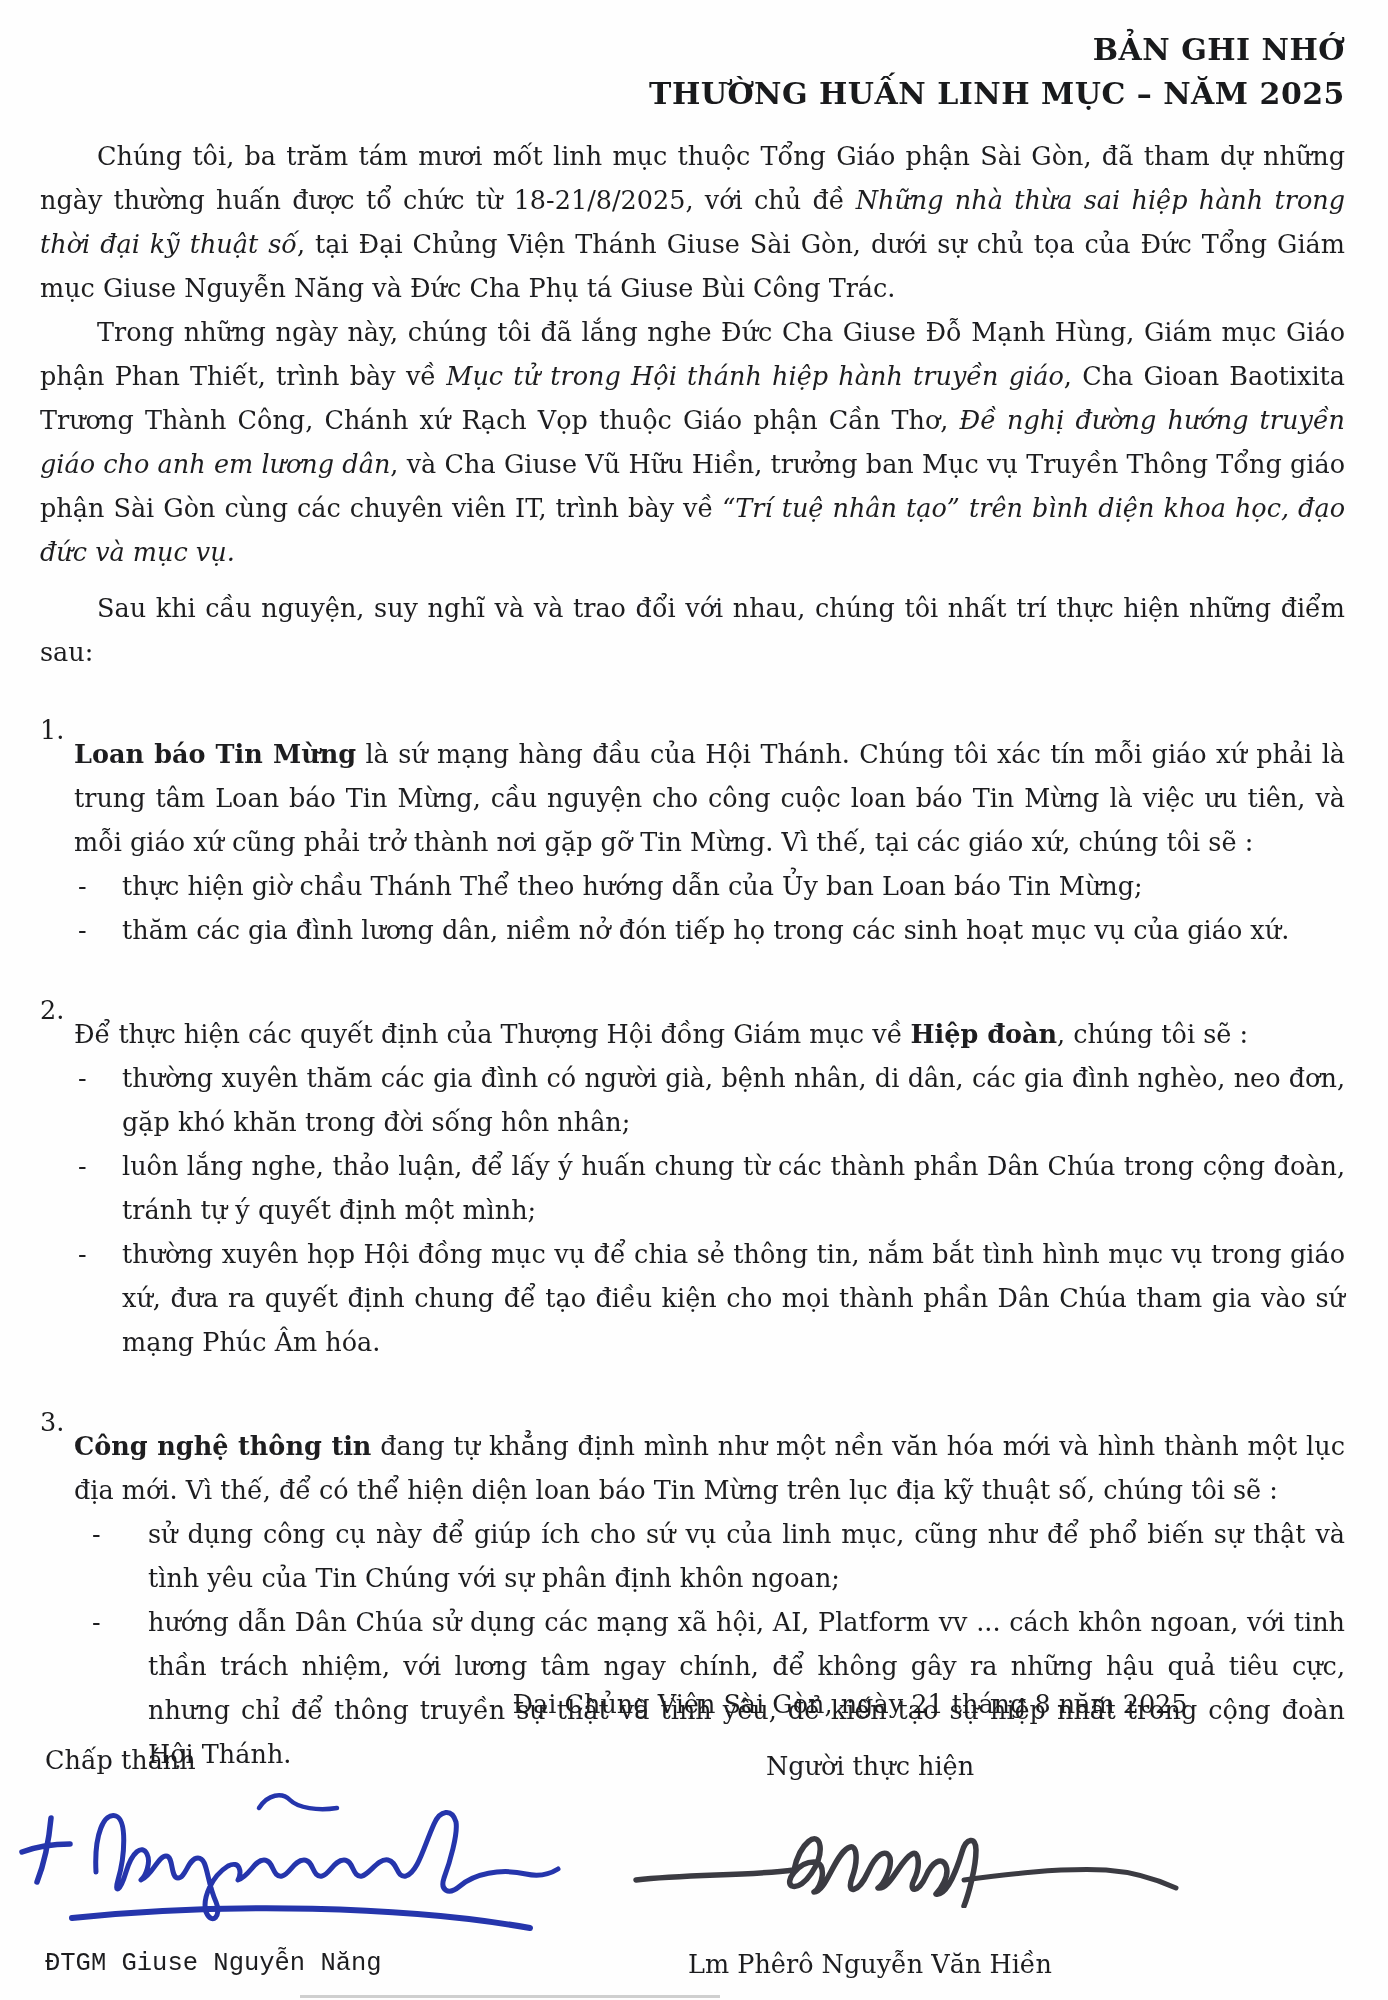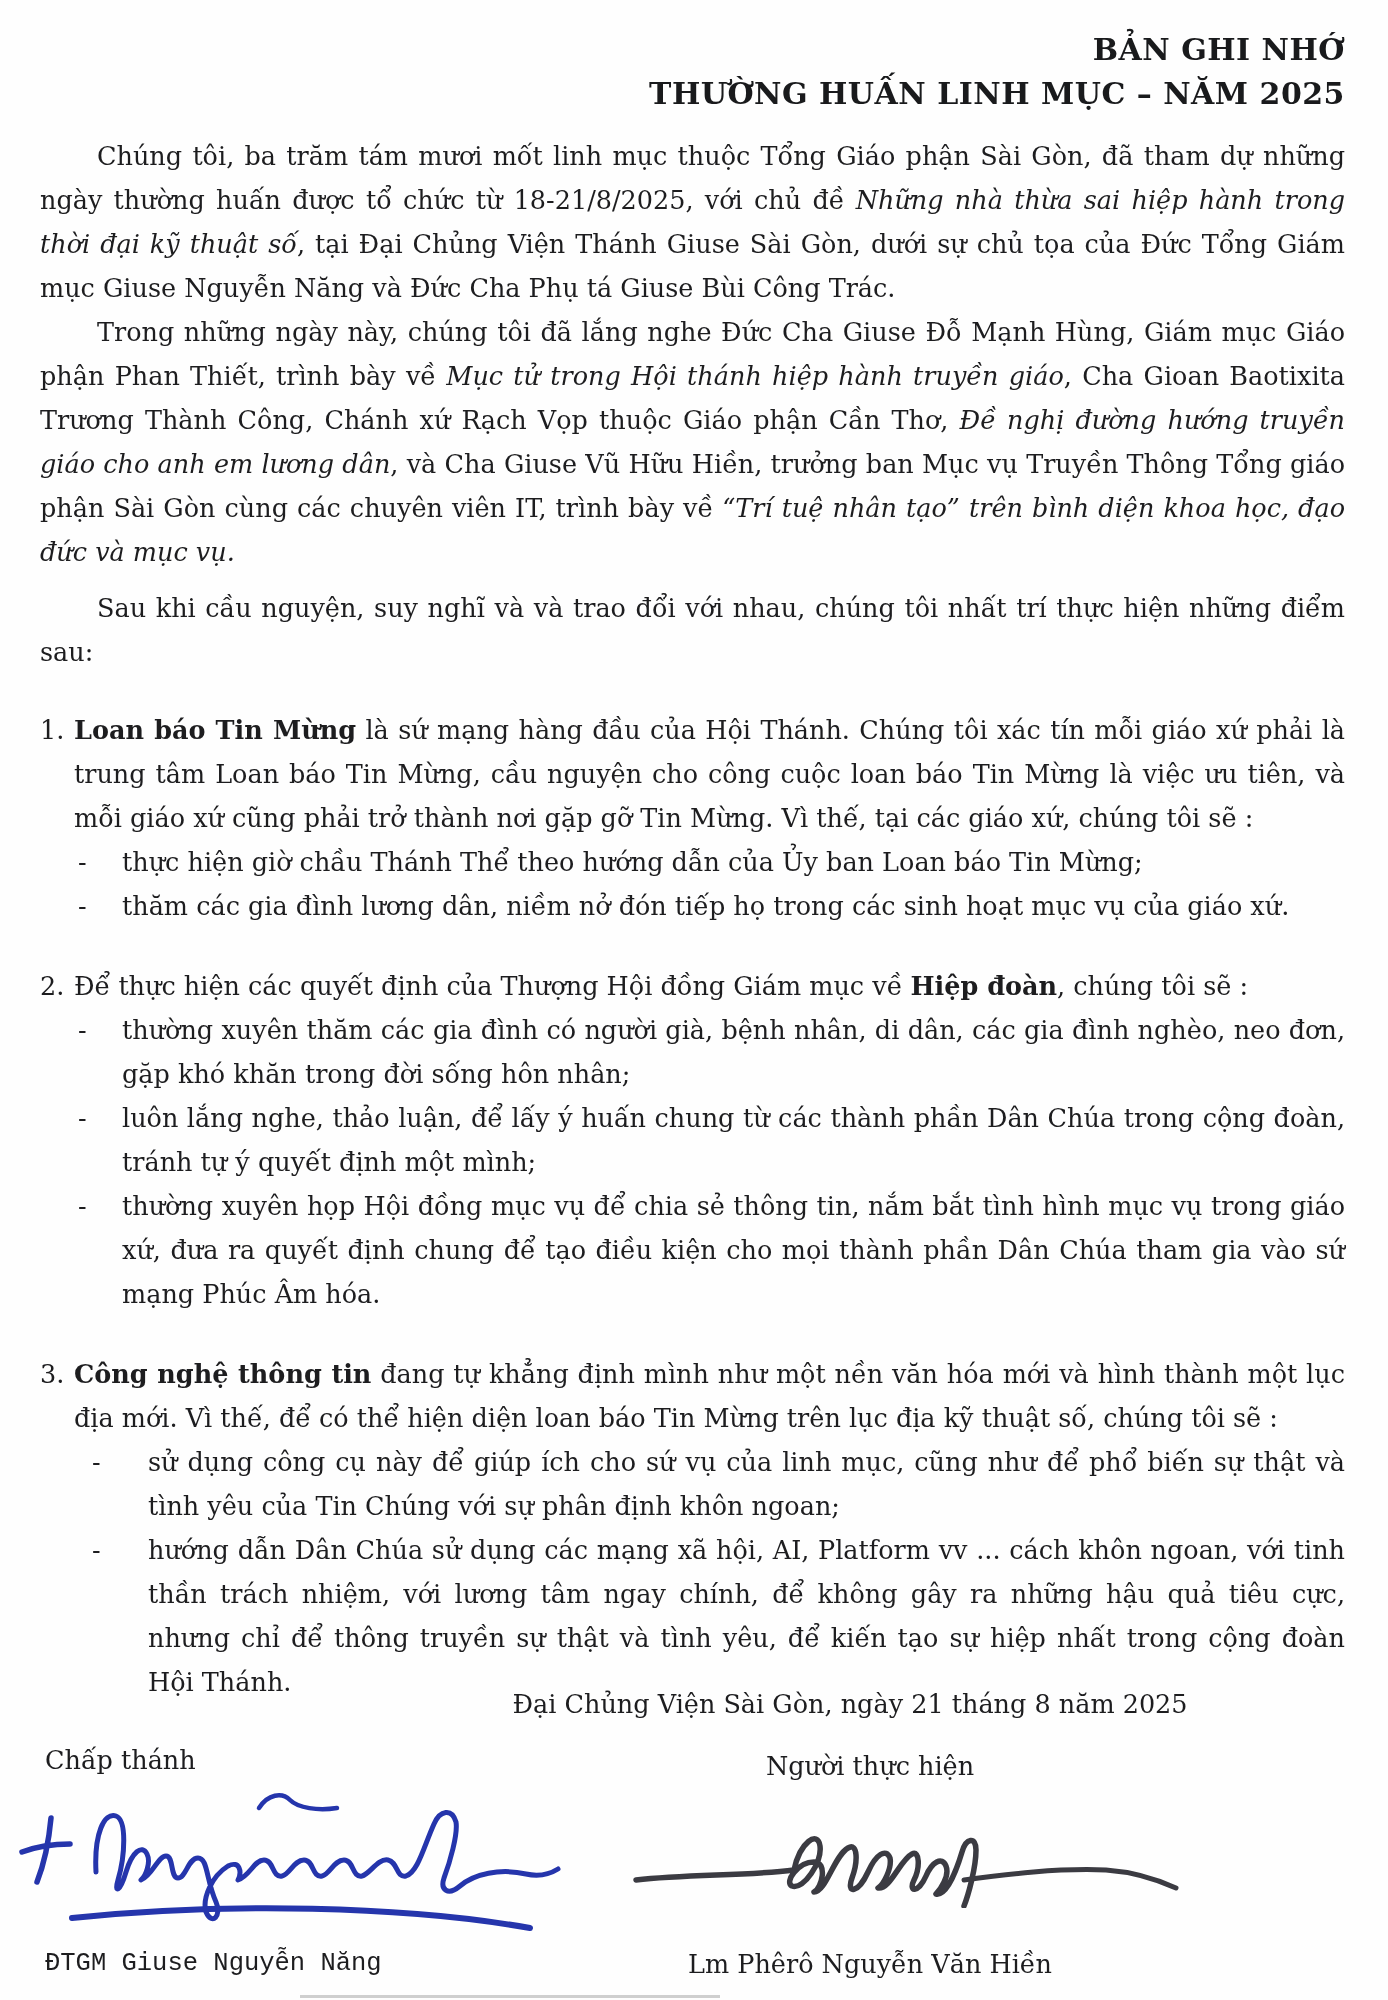--- a/index.html
+++ b/index.html
@@ -6,21 +6,21 @@
   .page{position:relative;width:1388px;height:2000px;background:#fefefe;overflow:hidden;
         font-family:"DejaVu Serif","Liberation Serif",serif;color:#1d1d1f;margin:0 auto;}
   .content{padding:28px 43px 0 40px;}
   .doc-title{text-align:right;font-weight:700;font-size:30px;line-height:44px;letter-spacing:.5px;color:#191a1c;}
   p.body-par{font-size:25.5px;line-height:44px;text-align:justify;text-indent:57px;margin:0;}
   p.body-par.gap{margin-top:12px;}
   .item{display:flex;font-size:25.5px;line-height:44px;}
   .item.first{margin-top:34px;}
   .item.later{margin-top:36px;}
   .item-num{flex:none;width:34px;}
-  .item-body{flex:1;min-width:0;}
+  .item-body{flex:1;min-width:0;margin-top:24px;}
   .item-lead{text-align:justify;}
   .bullet{display:flex;}
   .bullet-dash{flex:none;width:44px;padding-left:4px;}
   .bullet.wide .bullet-dash{padding-left:18px;width:56px;}
   .bullet-text{flex:1;text-align:justify;}
   .it{font-style:italic;}
   .bd{font-weight:700;}
   .closing{position:absolute;left:0;top:1670px;width:1248px;height:330px;font-size:25.5px;line-height:40px;}
   .place-date{position:absolute;top:14px;left:480px;width:740px;text-align:center;}
   .label-left{position:absolute;top:70px;left:45px;}

